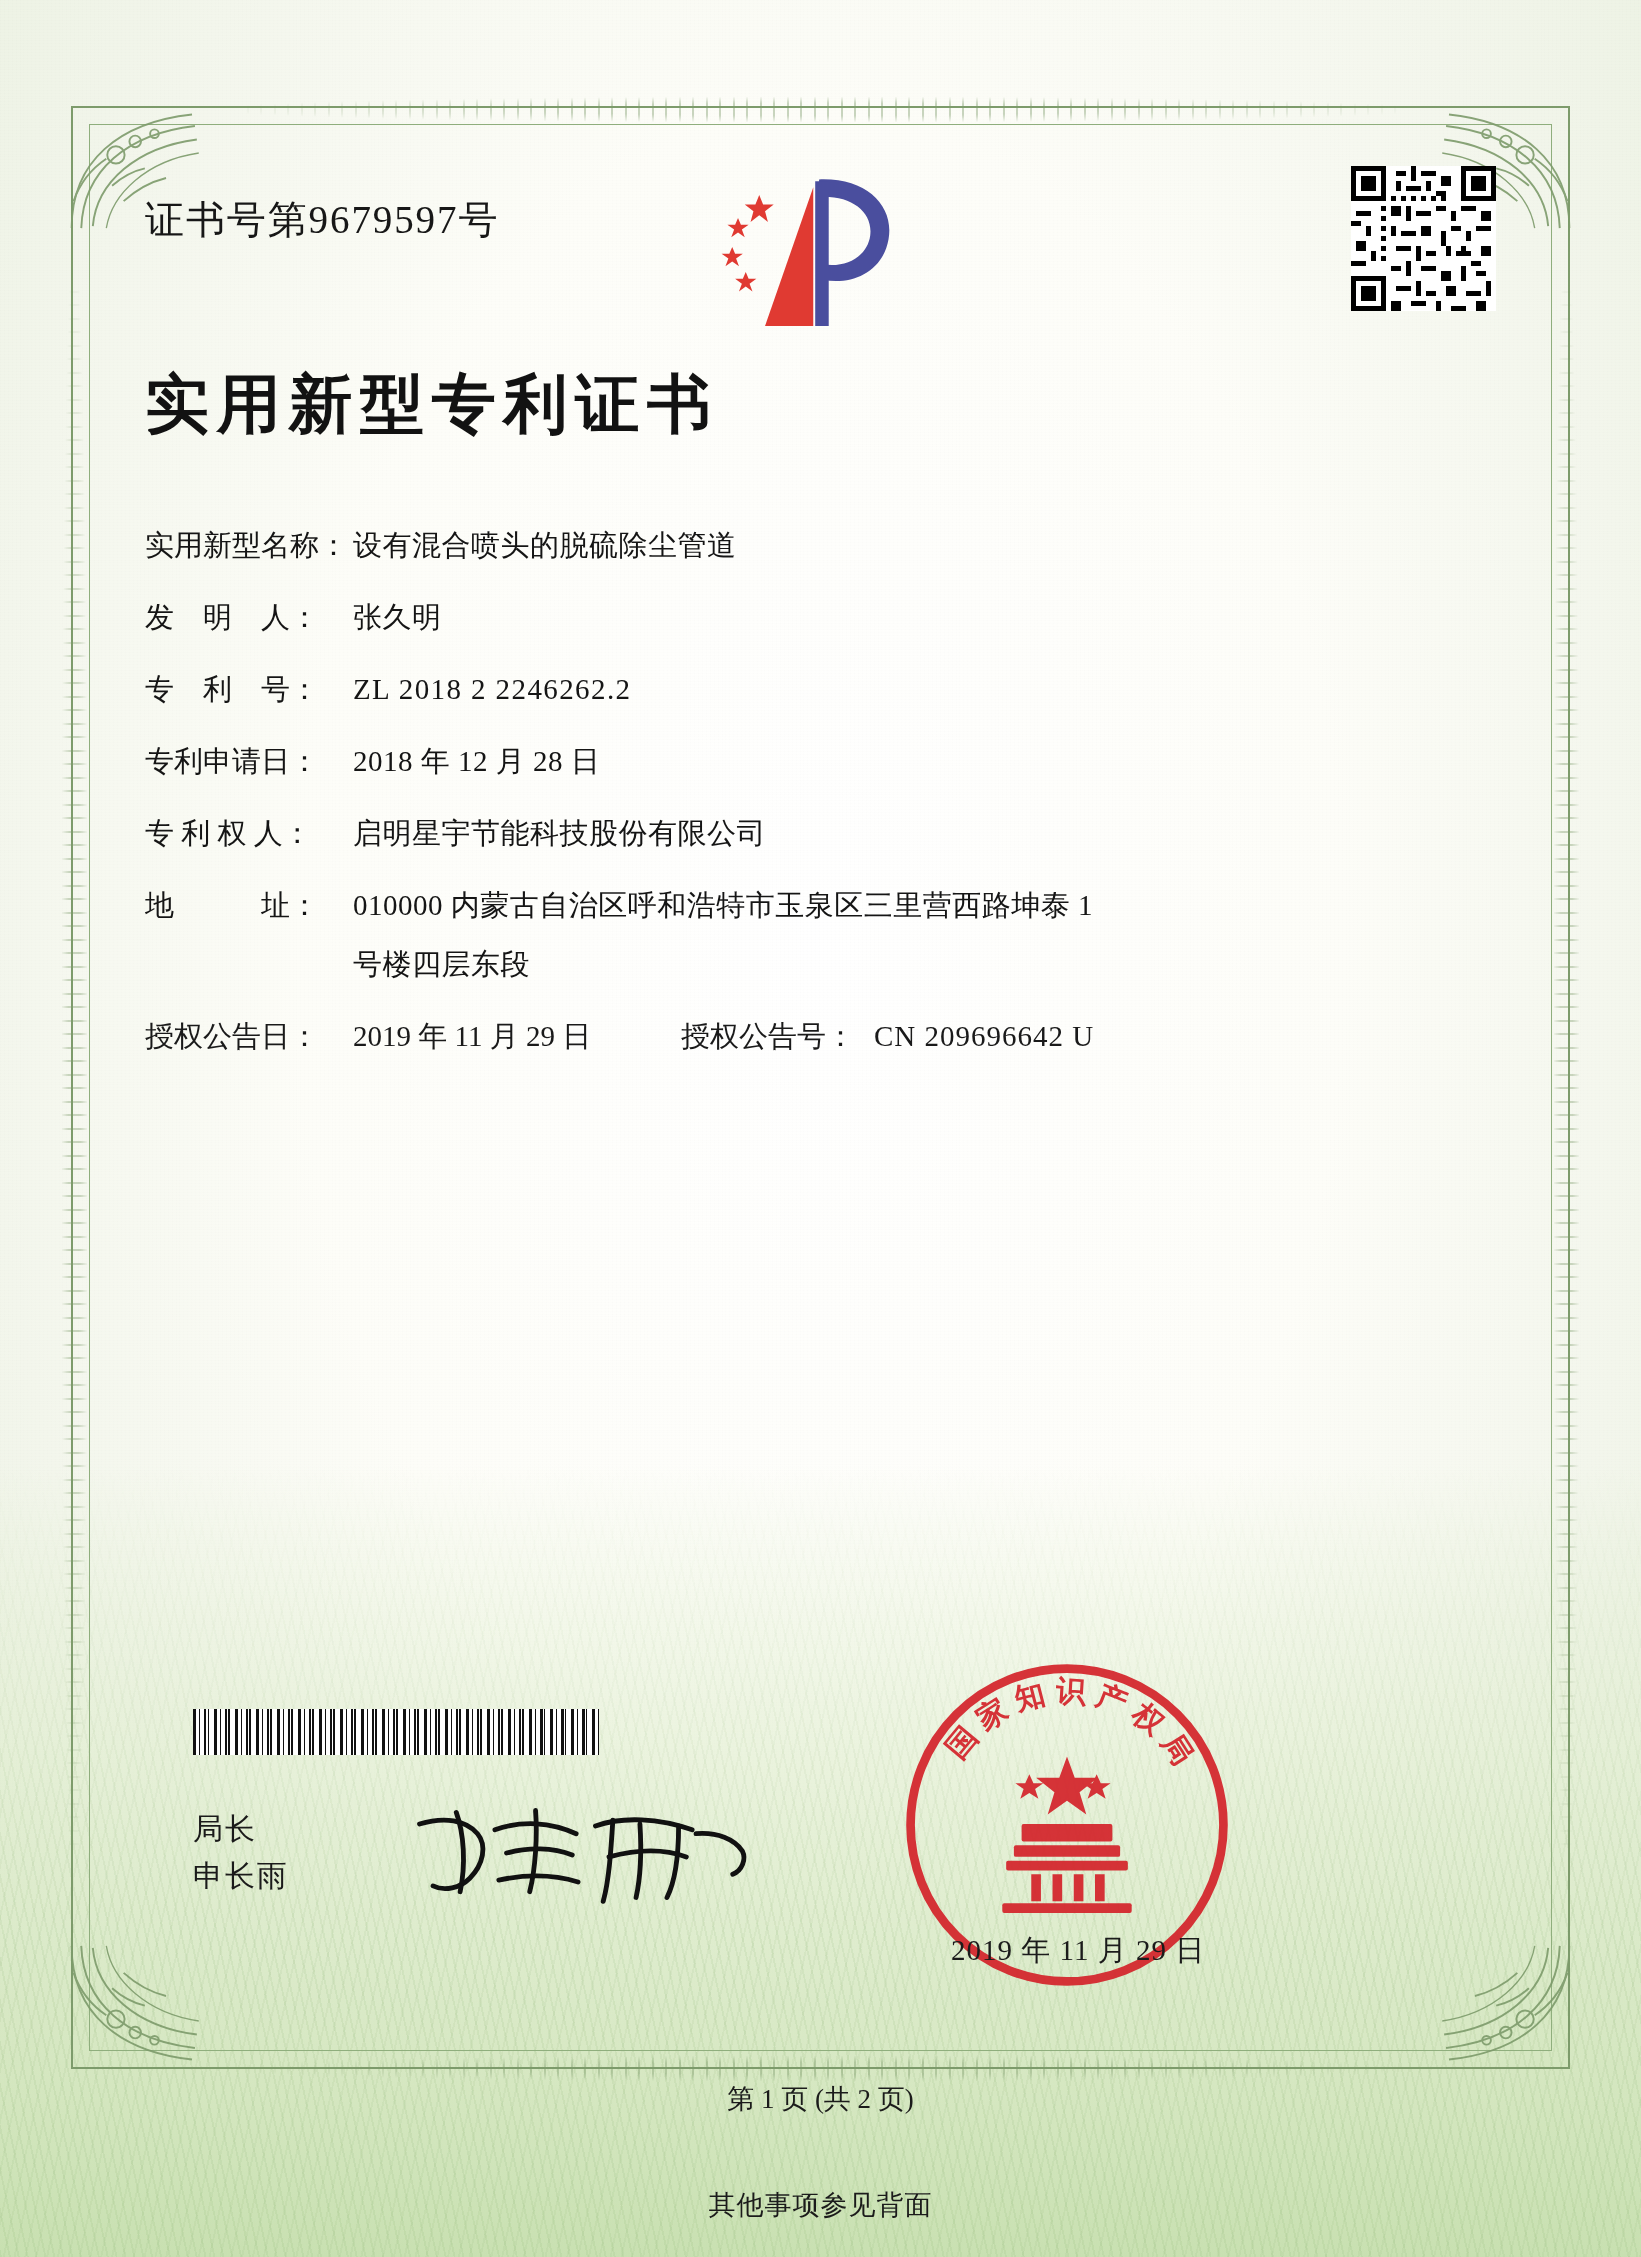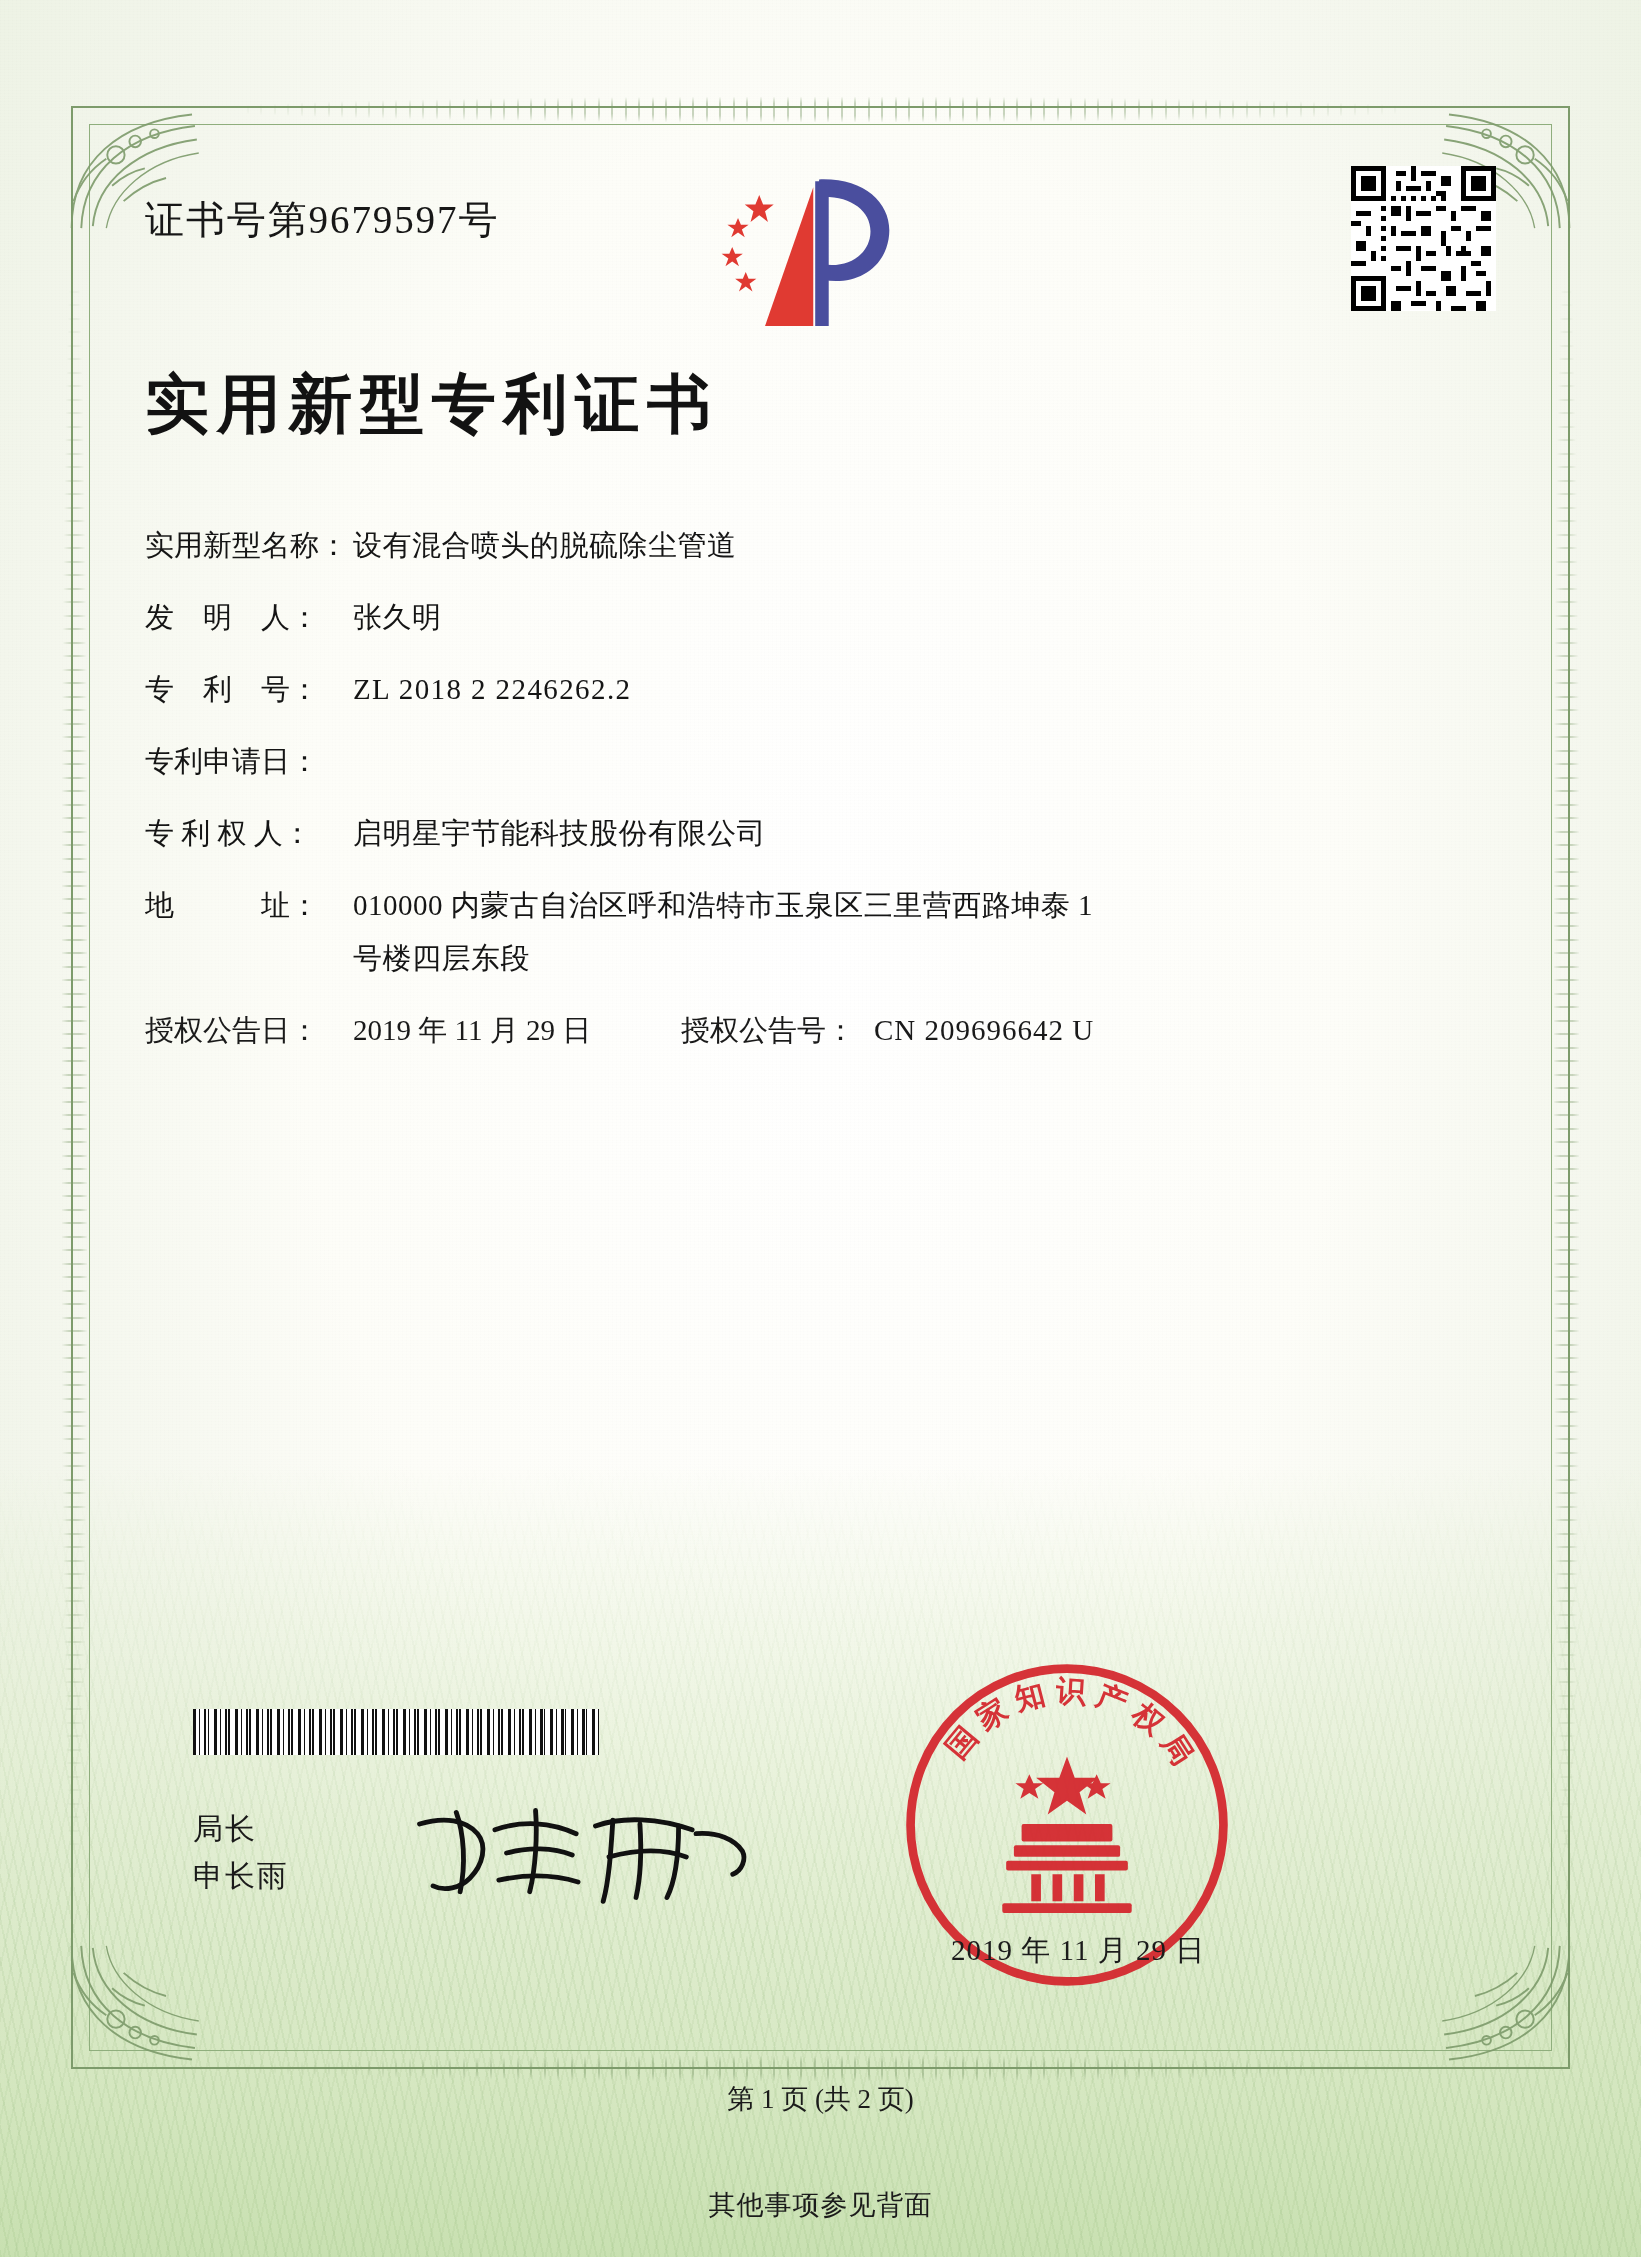--- a/index.html
+++ b/index.html
@@ -179,21 +179,21 @@
     flex: 1;
     color: #151515;
     letter-spacing: 0.5px;
   }
   .field-value.mono {
     font-family: "Liberation Serif", serif;
     letter-spacing: 1.4px;
   }
   .field-value .second-line {
     display: block;
-    margin-top: 24px;
+    margin-top: 30px;
   }
 
   #row-grant {
     display: flex;
     align-items: baseline;
     margin-top: 3.9px;
     font-size: 29px;
   }
   #grant-date-label { width: 208px; flex:none; white-space: pre; }
   #grant-date-value { width: 328px; }
@@ -486,20 +486,21 @@
         <div class="field-value">张久明</div>
       </div>
 
       <div class="field-row">
         <div class="field-label">专　利　号：</div>
         <div class="field-value mono">ZL 2018 2 2246262.2</div>
       </div>
 
       <div class="field-row">
         <div class="field-label">专利申请日：</div>
+        <div class="field-value">2018 年 12 月 28 日</div>
       </div>
 
       <div class="field-row">
         <div class="field-label">专 利 权 人：</div>
         <div class="field-value">启明星宇节能科技股份有限公司</div>
       </div>
 
       <div class="field-row">
         <div class="field-label">地　　　址：</div>
         <div class="field-value">

